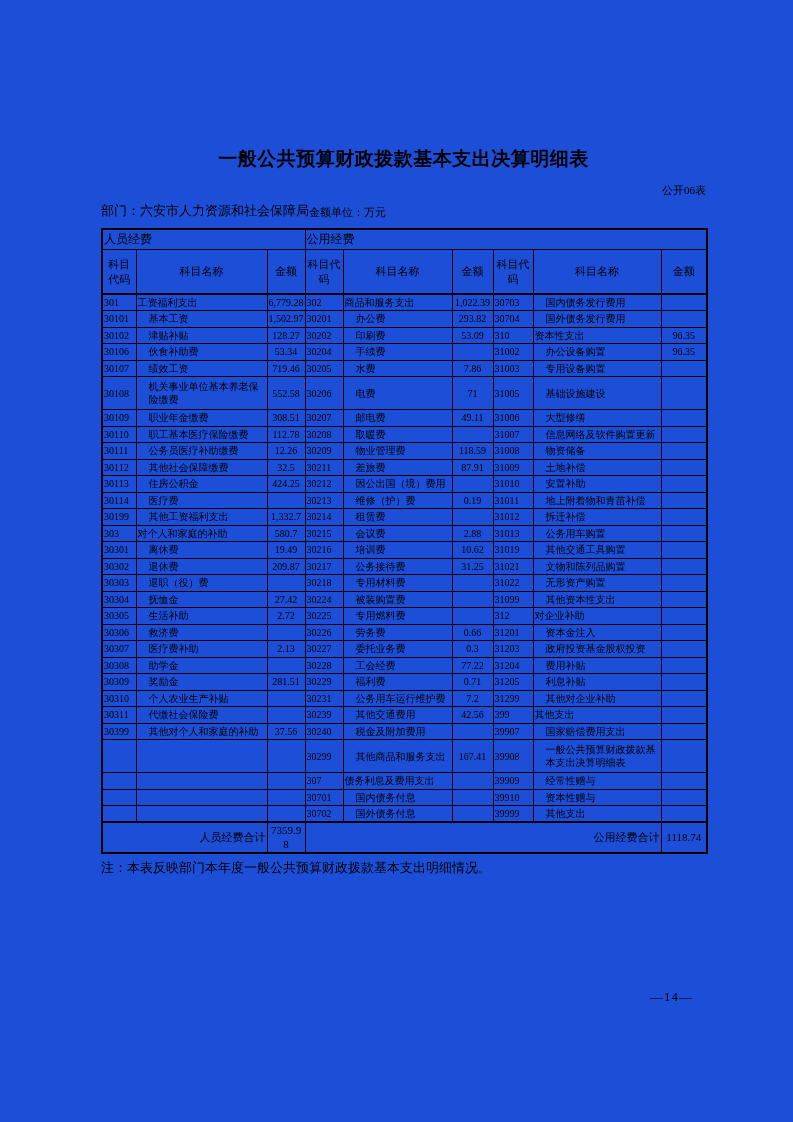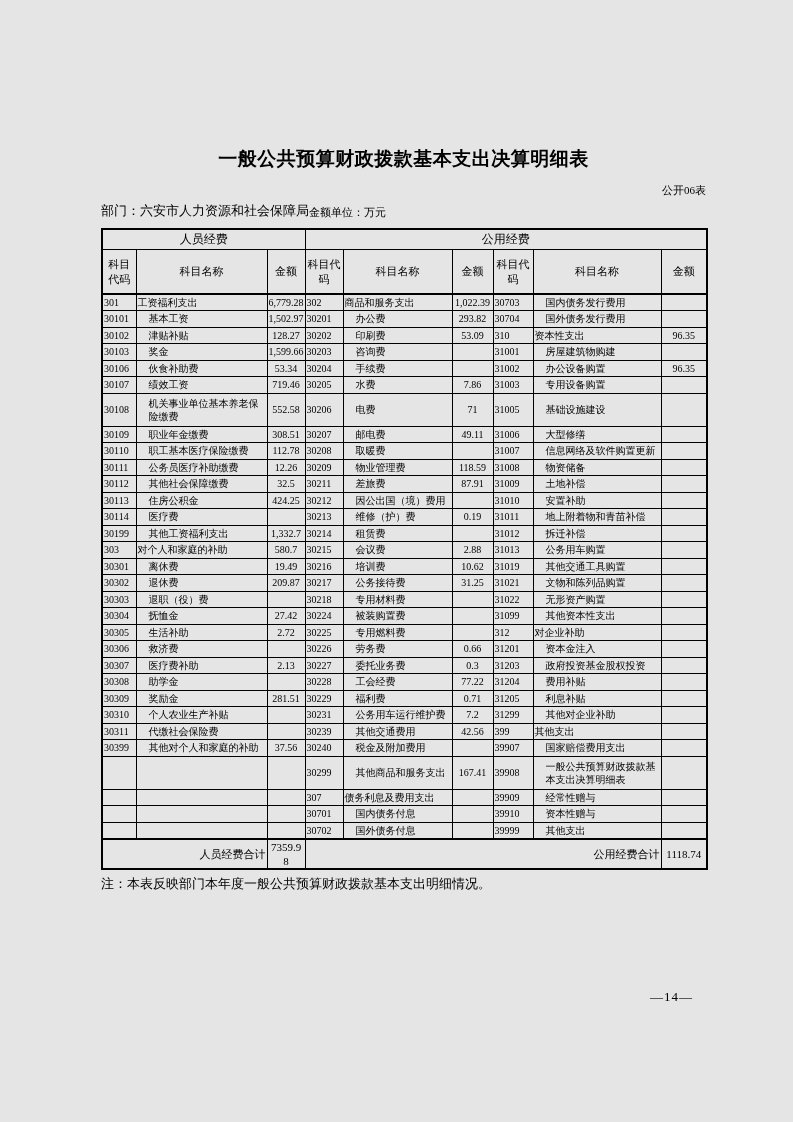--- a/index.html
+++ b/index.html
@@ -1,18 +1,18 @@
 <!DOCTYPE html>
 <html><head>
 <meta charset="utf-8">
 <style>
   html,body { margin:0; padding:0; background:#888; }
   .page {
     position:relative; width:793px; height:1122px; margin:0 auto;
-    background:#e5e5e5; color:#000;
+    background:#1d4ed8; color:#000;
     font-family:"Liberation Serif","DejaVu Serif",serif;
   }
   .content { position:absolute; left:101px; top:0; width:605px; }
   .title {
     margin-top:146px; text-align:center;
     font-family:"Liberation Sans","DejaVu Sans",sans-serif;
     font-weight:bold; font-size:19px; letter-spacing:0.5px;
   }
   .form-label { margin-top:11px; text-align:right; font-size:11px; }
   .meta-row { margin-top:4px; display:flex; align-items:flex-end; }
@@ -20,21 +20,21 @@
   .unit { font-size:11px; }
   table.main {
     margin-top:8px; width:605px; border-collapse:collapse; table-layout:fixed;
     border:2px solid #000;
   }
   table.main th, table.main td {
     border:1px solid #000; padding:0 1px; overflow:hidden;
     font-size:10px; line-height:1.3; font-weight:normal;
     word-break:break-all;
   }
-  tr.grp th { height:19px; font-size:12px; text-align:center; }
+  tr.grp th { height:19px; font-size:12px; text-align:left; }
   tr.colhdr th { height:43px; font-size:11px; text-align:center; border-bottom:2px solid #000; }
   tr.std { height:16.5px; }
   tr.tall { height:33px;margin-top:48px; }
   td.code { text-align:left; padding-left:2px; }
   td.name { text-align:left; padding-left:2px; }
   td.name.indent { padding-left:12px; }
   td.amt { text-align:center; padding:0; }
   tr.foot td { height:19px; font-size:11px; border-top:2px solid #000; }
   td.total-label { text-align:right; }
   .note { margin-top:5px; font-size:13px; }
@@ -114,31 +114,20 @@
             <td class="name indent">津贴补贴</td>
             <td class="amt">128.27</td>
             <td class="code">30202</td>
             <td class="name indent">印刷费</td>
             <td class="amt">53.09</td>
             <td class="code">310</td>
             <td class="name">资本性支出</td>
             <td class="amt">96.35</td>
           </tr>
           <tr class="std">
-            <td class="code">30103</td>
-            <td class="name indent">奖金</td>
-            <td class="amt">1,599.66</td>
-            <td class="code">30203</td>
-            <td class="name indent">咨询费</td>
-            <td class="amt"></td>
-            <td class="code">31001</td>
-            <td class="name indent">房屋建筑物购建</td>
-            <td class="amt"></td>
-          </tr>
-          <tr class="std">
             <td class="code">30106</td>
             <td class="name indent">伙食补助费</td>
             <td class="amt">53.34</td>
             <td class="code">30204</td>
             <td class="name indent">手续费</td>
             <td class="amt"></td>
             <td class="code">31002</td>
             <td class="name indent">办公设备购置</td>
             <td class="amt">96.35</td>
           </tr>

